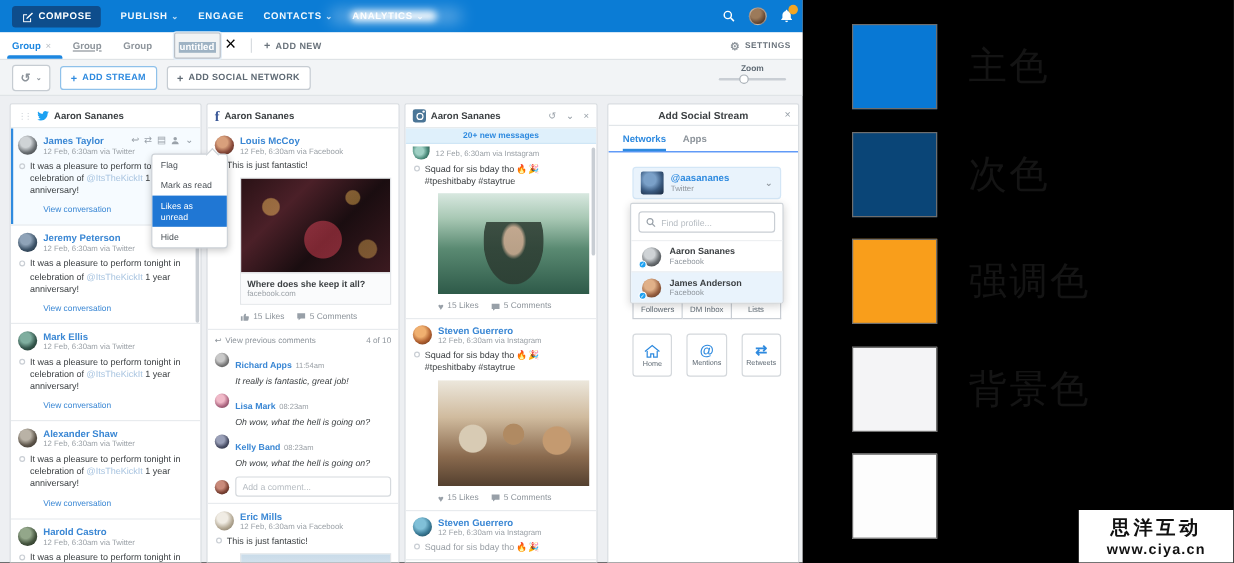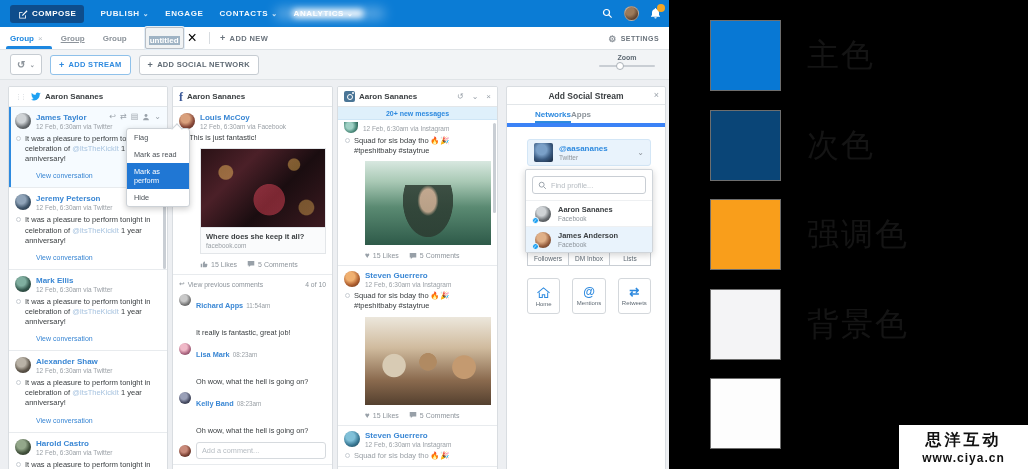--- a/index.html
+++ b/index.html
@@ -106,21 +106,21 @@
   .fb-cap-dom { font-size:6.5px; color:#9aa0a6; margin-top:1px; }
   .likes-row { display:flex; align-items:center; gap:10px; margin:6px 0 0 21px; color:#8d949b; font-size:7px; }
   .likes-row .lk { display:flex; align-items:center; gap:3px; cursor:pointer; }
   .fb-comments { padding:5px 6px; border-bottom:1px solid #e8ebee; }
   .cm-head { display:flex; justify-content:space-between; align-items:center; color:#8d949b; font-size:6.8px; }
   .cm-head .vpc { display:flex; gap:3px; align-items:center; cursor:pointer; }
   .cm-row { display:flex; gap:5px; margin-top:6px; }
   .cm-av { width:12px; height:12px; border-radius:50%; flex:0 0 auto; }
   .cm-name { color:#3a87d4; font-size:7.3px; font-weight:bold; cursor:pointer; }
   .cm-time { color:#9aa0a6; font-size:6.3px; margin-left:3px; }
-  .cm-text { font-size:7.3px; color:#3c4043; margin-top:16px; }
+  .cm-text { font-size:7.3px; color:#3c4043; margin-top:1px;font-style:italic; }
   .cm-inputrow { display:flex; gap:5px; margin-top:7px; align-items:center; }
   .cm-input { flex:1; height:17px; border:1px solid #d6dade; border-radius:3px; font-size:7.3px; color:#3c4043; padding:0 5px; background:#fff; font-family:"Liberation Sans",sans-serif; }
   .cm-input::placeholder { color:#b6bcc2; }
 
   
   .ig-banner { height:13px; background:#dff0fb; color:#2e8adf; font-size:7px; font-weight:bold; text-align:center; line-height:13px; border-bottom:1px solid #cfe6f6; cursor:pointer; }
   .ig-item { padding:5px 6px; border-bottom:1px solid #e8ebee; position:relative; }
   .ig-img { margin:5px 0 0 21px; height:84px; }
   .img-woman { background:linear-gradient(180deg,#d8e8e0 0%,#a8c8b4 25%,#5a8a72 55%,#2e5a49 100%); position:relative; }
   .img-woman::after { content:""; position:absolute; left:30%; top:28%; width:40%; height:62%; background:radial-gradient(ellipse at 50% 30%, #caa58c 0 22%, #2c3b31 30% 70%, transparent 72%); opacity:.85; }
@@ -129,21 +129,21 @@
     background:radial-gradient(circle at 18% 35%, #d8cbb4 0 12%, transparent 13%),
                radial-gradient(circle at 50% 28%, #b08a62 0 13%, transparent 14%),
                radial-gradient(circle at 84% 38%, #c49a70 0 12%, transparent 13%); }
   .ig-hash { color:#3c4043; }
   .heart { color:#98a0a8; font-size:8px; }
 
   
   .ads-header { position:relative; height:18px; border-bottom:1px solid #e2e6e9; display:flex; align-items:center; justify-content:center; }
   .ads-title { font-size:8.5px; font-weight:bold; color:#3c4043; }
   .ads-close { position:absolute; right:6px; top:3px; color:#9aa2aa; font-size:9px; cursor:pointer; }
-  .ads-tabs { display:flex; padding:0 28px; height:22px; align-items:center; border-bottom:4px solid #3b82f6; }
+  .ads-tabs { display:flex; gap:14px; padding:0 12px; height:22px; align-items:center; border-bottom:1px solid #3b82f6; }
   .ads-tab { font-size:8px; font-weight:bold; color:#8d949b; position:relative; height:100%; display:flex; align-items:center; cursor:pointer; }
   .ads-tab.active { color:#2e8adf; }
   .ads-tab.active::after { content:""; position:absolute; left:0; bottom:0; width:100%; height:2px; background:#2e8adf; }
   .profile-card { margin:12px 14px 0 20px; background:#e9f3fc; border:1px solid #d3e6f6; border-radius:3px; height:27px; display:flex; align-items:center; gap:6px; padding:0 6px; cursor:pointer; }
   .pc-av { width:19px; height:19px; border-radius:2px; }
   .pc-handle { font-size:8px; font-weight:bold; color:#2e8adf; line-height:1.2; }
   .pc-net { font-size:6.5px; color:#8d949b; }
   .pc-caret { margin-left:auto; color:#8d949b; font-size:8px; }
   .profile-dd { position:relative; z-index:5; margin:3px 12px 0 18px; background:#fff; border:1px solid #d0d5da; border-radius:2px; box-shadow:0 2px 7px rgba(0,0,0,.18); }
   .dd-search { display:flex; align-items:center; gap:4px; margin:6px; border:1px solid #c9ced4; border-radius:3px; height:18px; padding:0 5px; }
@@ -618,21 +618,21 @@
             <span class="sb-glyph">⇄</span>
             <span class="sb-label">Retweets</span>
           </div>
         </div>
       </div>
     </div>
 
     <div class="ctx-menu">
       <div class="ctx-item">Flag</div>
       <div class="ctx-item">Mark as read</div>
-      <div class="ctx-item selected">Mark as perform</div>
+      <div class="ctx-item selected">Likes as unread</div>
       <div class="ctx-item">Hide</div>
     </div>
   </div>
 
   <div class="palette">
     <div class="swatch" style="top: 20px; background: rgb(8, 120, 212);"></div>
     <div class="swatch-label" style="top:20px;">主色</div>
 
     <div class="swatch" style="top: 110px; background: rgb(10, 69, 119);"></div>
     <div class="swatch-label" style="top:110px;">次色</div>

